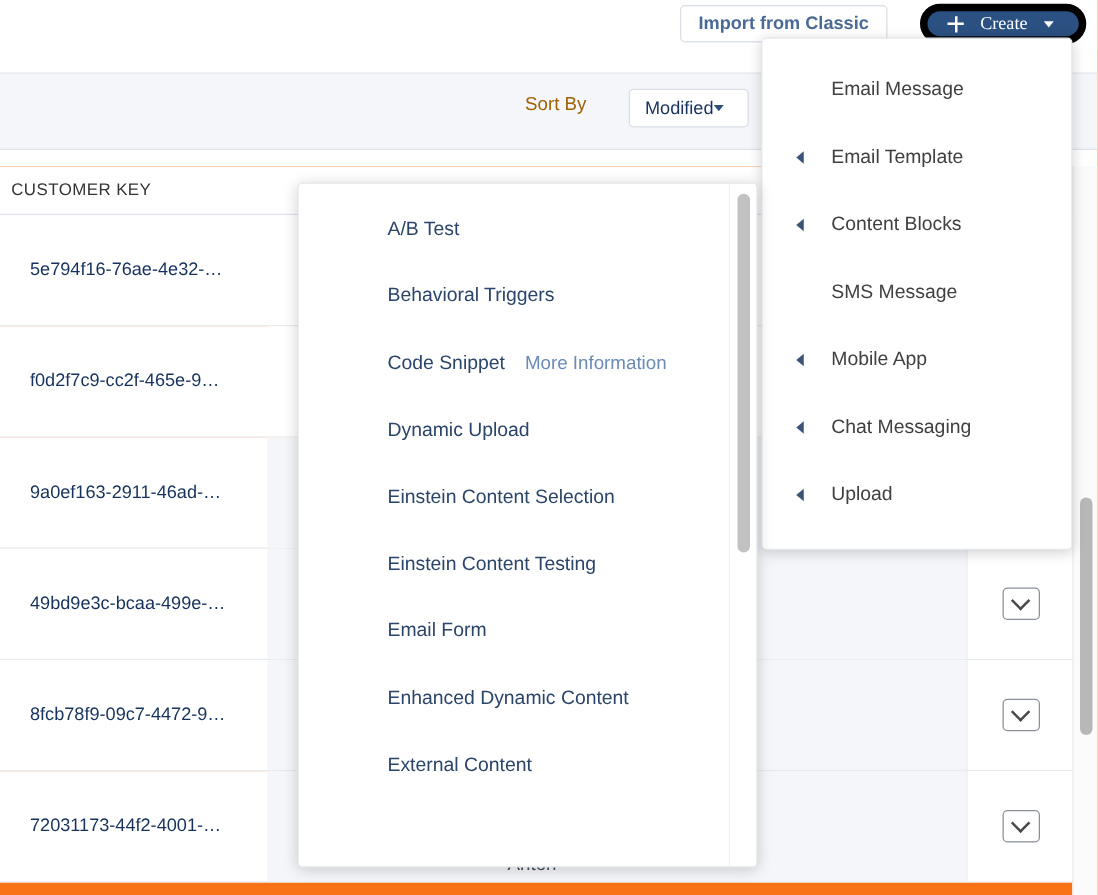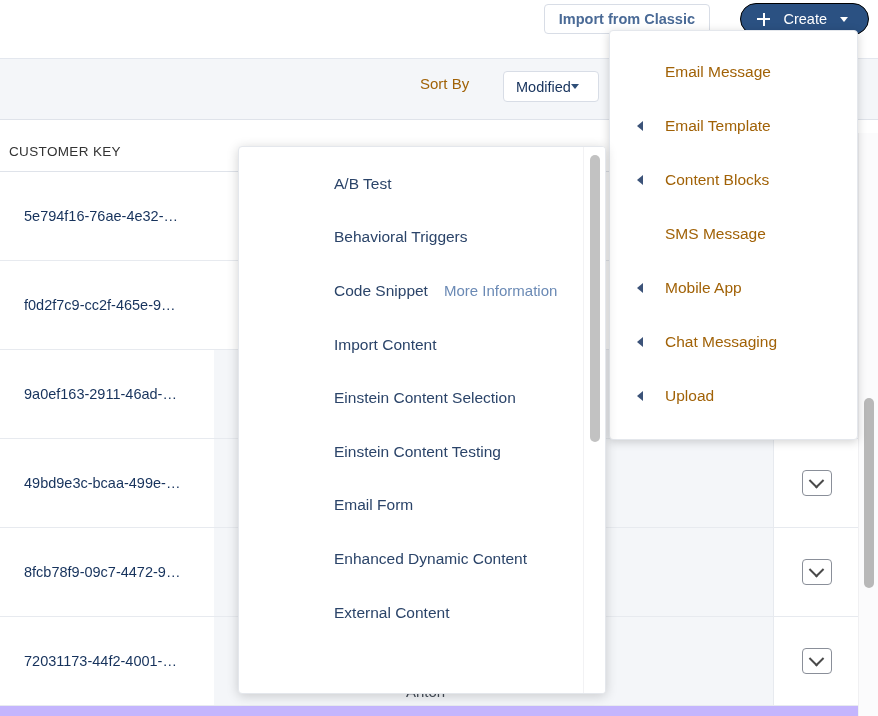--- a/index.html
+++ b/index.html
@@ -48,26 +48,27 @@
   .btn-create {
     position: absolute;
     right: 9px; top: 3px;
     height: 32px;
     padding: 0 20px 0 16px;
     box-sizing: border-box;
     display: flex;
     align-items: center;
     gap: 13px;
     background: #2b5182;
-    border: 1px solid #000000;
+    border: 6px solid #000000;
     border-radius: 16px;
     color: #ffffff;
     font-size: 14.5px;
     white-space: nowrap;
     cursor: pointer;
+    font-family: Liberation Serif, serif;
   }
   .plus-icon {
     display: inline-block;
     position: relative;
     width: 13px; height: 13px;
   }
   .plus-icon::before, .plus-icon::after {
     content: "";
     position: absolute;
     background: #ffffff;
@@ -116,21 +117,21 @@
     color: #16325c;
     font-size: 14.5px;
     cursor: pointer;
   }
 
   
   .table-wrap {
     position: absolute;
     left: 0; top: 133px;
     width: 858px; height: 583px;
-    background: #c4b5fd;
+    background: #f97316;
     overflow: hidden;
   }
   .thead {
     position: relative;
     height: 38px;
     background: #ffffff;
     border-bottom: 1px solid #dfe3ea;
   }
   .th {
     position: absolute;
@@ -236,21 +237,21 @@
     padding: 14px 0 16px 0;
     box-sizing: border-box;
   }
   .cm-item {
     position: relative;
     height: 54px;
     display: flex;
     align-items: center;
     cursor: pointer;
     font-size: 15.5px;
-    color: #a16207;
+    color: #404040;
     white-space: nowrap;
   }
   .cm-item .label { margin-left: 55px; }
   .tri-left {
     position: absolute;
     left: 27px;
     width: 0; height: 0;
     border-top: 5px solid transparent;
     border-bottom: 5px solid transparent;
     border-right: 6px solid #3c5379;
@@ -263,25 +264,24 @@
     width: 368px; height: 548px;
     background: #ffffff;
     border: 1px solid #e4e7ec;
     border-radius: 4px;
     box-shadow: 0 2px 12px rgba(0,0,0,.18);
     box-sizing: border-box;
     overflow: hidden;
   }
   .type-list {
     position: absolute;
-    left: 0; top: 0;
+    left: 16px; top: 0;
     width: 346px; height: 478px;
     padding-top: 10px;
     box-sizing: border-box;
-    padding-left: 40px;
   }
   .tm-item {
     height: 53.6px;
     display: flex;
     align-items: center;
     padding-left: 55px;
     font-size: 15.5px;
     color: #2b4469;
     white-space: nowrap;
     cursor: pointer;
@@ -440,21 +440,21 @@
         <span>A/B Test</span>
       </div>
       <div class="tm-item">
         <span>Behavioral Triggers</span>
       </div>
       <div class="tm-item">
         <span>Code Snippet</span>
         <span class="tm-more">More Information</span>
       </div>
       <div class="tm-item">
-        <span>Import Content</span>
+        <span>Dynamic Upload</span>
       </div>
       <div class="tm-item">
         <span>Einstein Content Selection</span>
       </div>
       <div class="tm-item">
         <span>Einstein Content Testing</span>
       </div>
       <div class="tm-item">
         <span>Email Form</span>
       </div>

